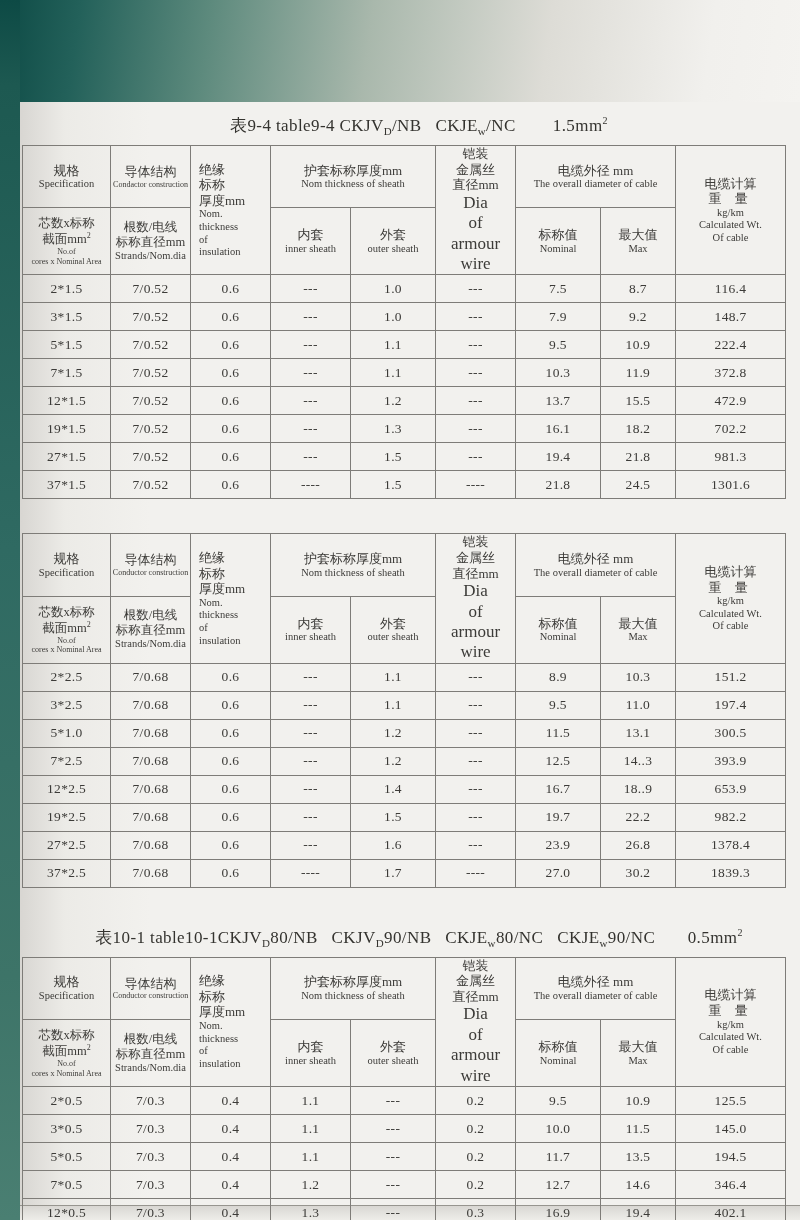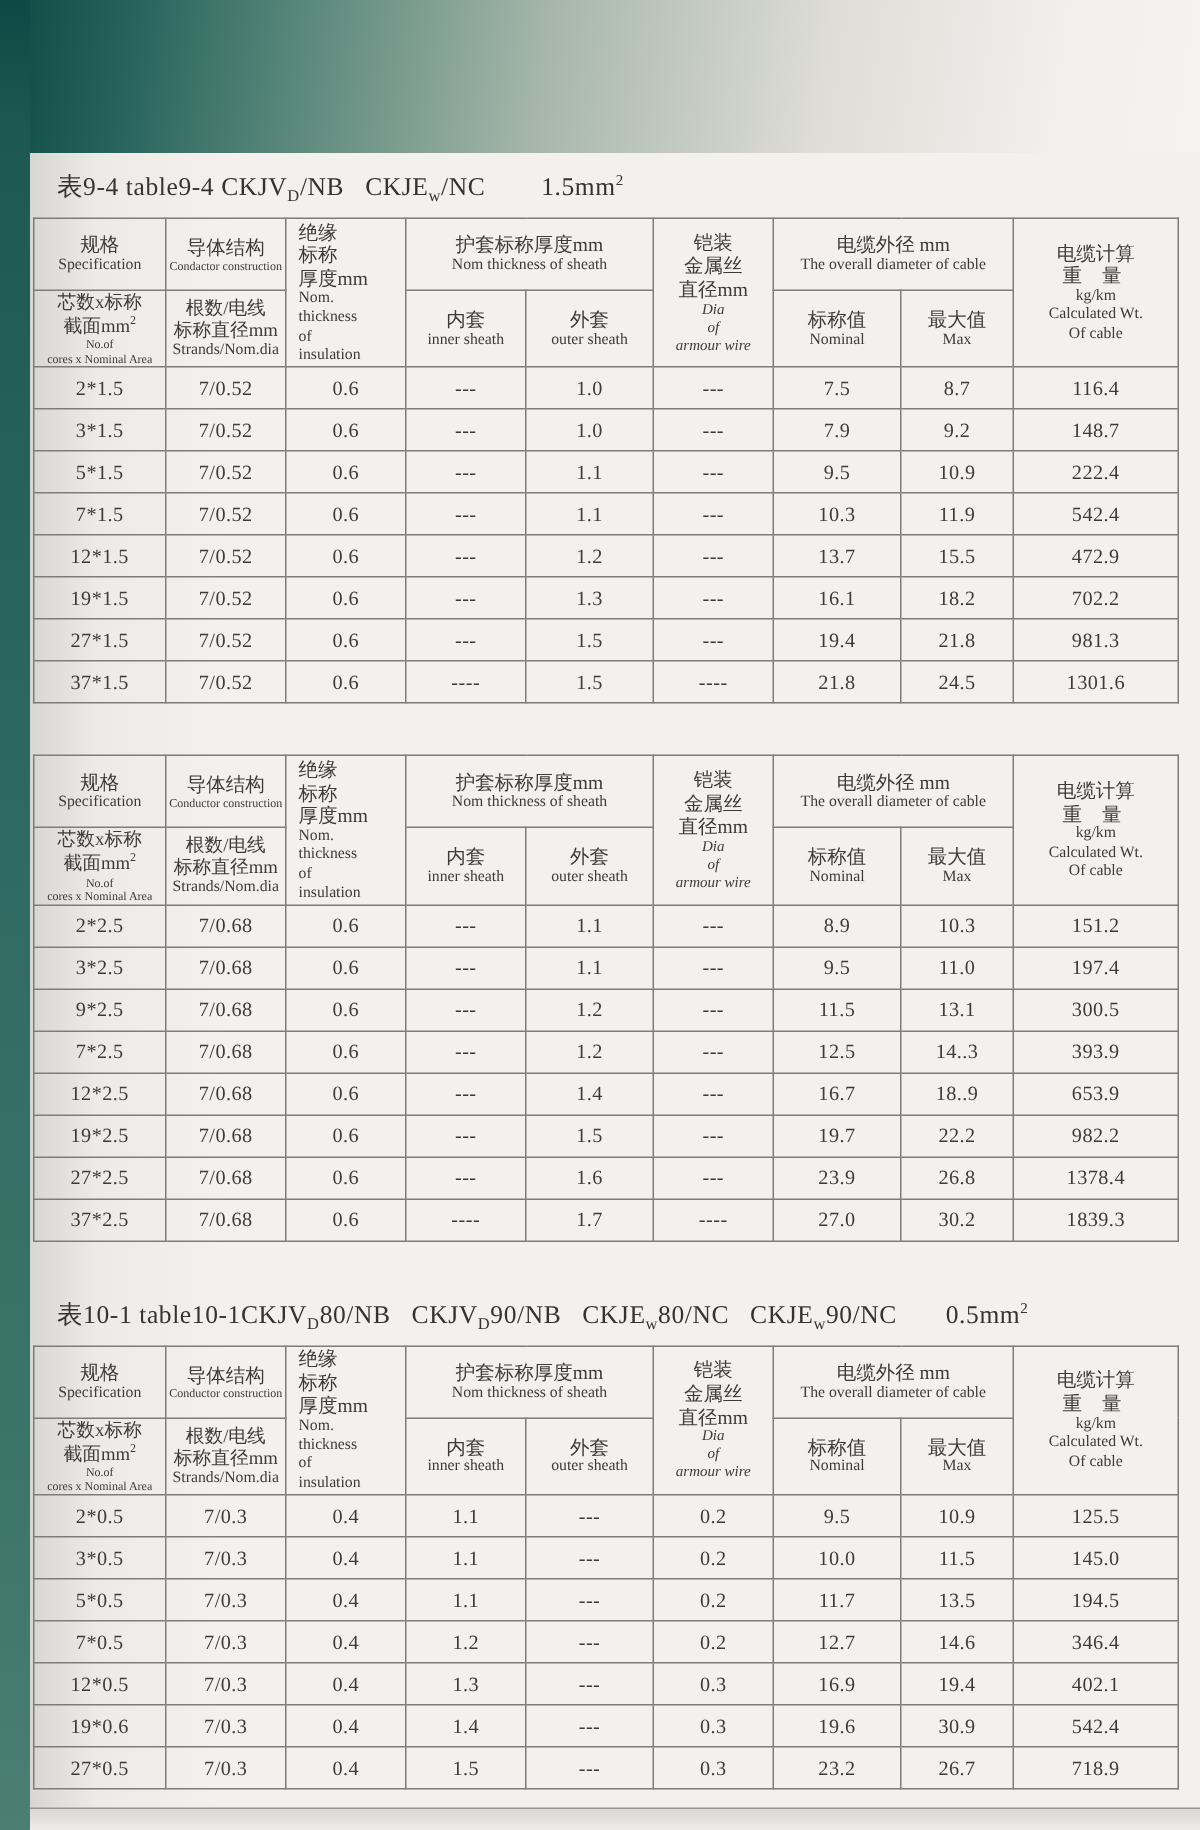--- a/index.html
+++ b/index.html
@@ -18,41 +18,41 @@
     background:linear-gradient(180deg,#0d4a45 0%,#1d5951 7%,#2f6a62 45%,#3d7468 80%,#4a7f72 100%);
   }
   .bottom-edge{
     position:absolute;bottom:0;left:20px;right:0;height:14px;z-index:1;
     border-top:1px solid #97958f;
     background:linear-gradient(180deg,#d9d7d3 0%,#eeede9 100%);
   }
   .page-content{position:relative;z-index:2;margin-left:22px;padding-top:110px;}
   .tbl-section{margin-bottom:34px;}
   .tbl-title{
-    font-size:17px;line-height:22px;margin:0 0 3px 16px;color:#34332f;letter-spacing:0.4px;
+    font-size:17px;line-height:22px;margin:0 0 3px 16px;color:#34332f;letter-spacing:0.4px;text-align:center;
   }
   .seg-zh{font-size:17px;}
   .seg-t{font-size:17px;}
   .seg-sub{font-size:11px;vertical-align:-4px;}
   .seg-sup{font-size:10px;vertical-align:7px;}
   table.spec-table{
     border-collapse:collapse;table-layout:fixed;width:763px;background:transparent;
   }
   .spec-table th,.spec-table td{
     border:1px solid #7e7c78;padding:0;text-align:center;vertical-align:middle;
     font-weight:normal;color:#3c3b38;
   }
   .spec-table td{height:27px;font-size:13.5px;letter-spacing:0.3px;}
   .hr1 th{height:47px;}
   .hr2 th{height:49px;}
   .zh{font-size:13px;line-height:1.2;}
   .zh.sm{font-size:12.5px;}
   .zh.sp{letter-spacing:5px;}
   .en{font-size:10.5px;line-height:1.2;}
-  .en.md{font-size:10px;font-style:italic;}
+  .en.md{font-size:17px;}
   .tiny{font-size:8px;line-height:1.2;}
   sup.cellsup{font-size:8px;}
   th.leftcell{text-align:left;padding-left:8px;}
 </style>
 </head>
 <body>
 
 <div class="top-band"></div>
 <div class="left-strip"></div>
 <div class="bottom-edge"></div>
@@ -181,21 +181,21 @@
           </tr>
           <tr>
             <td>7*1.5</td>
             <td>7/0.52</td>
             <td>0.6</td>
             <td>---</td>
             <td>1.1</td>
             <td>---</td>
             <td>10.3</td>
             <td>11.9</td>
-            <td>542.4</td>
+            <td>372.8</td>
           </tr>
           <tr>
             <td>12*1.5</td>
             <td>7/0.52</td>
             <td>0.6</td>
             <td>---</td>
             <td>1.2</td>
             <td>---</td>
             <td>13.7</td>
             <td>15.5</td>
@@ -341,21 +341,21 @@
             <td>7/0.68</td>
             <td>0.6</td>
             <td>---</td>
             <td>1.1</td>
             <td>---</td>
             <td>9.5</td>
             <td>11.0</td>
             <td>197.4</td>
           </tr>
           <tr>
-            <td>9*2.5</td>
+            <td>5*1.0</td>
             <td>7/0.68</td>
             <td>0.6</td>
             <td>---</td>
             <td>1.2</td>
             <td>---</td>
             <td>11.5</td>
             <td>13.1</td>
             <td>300.5</td>
           </tr>
           <tr>

